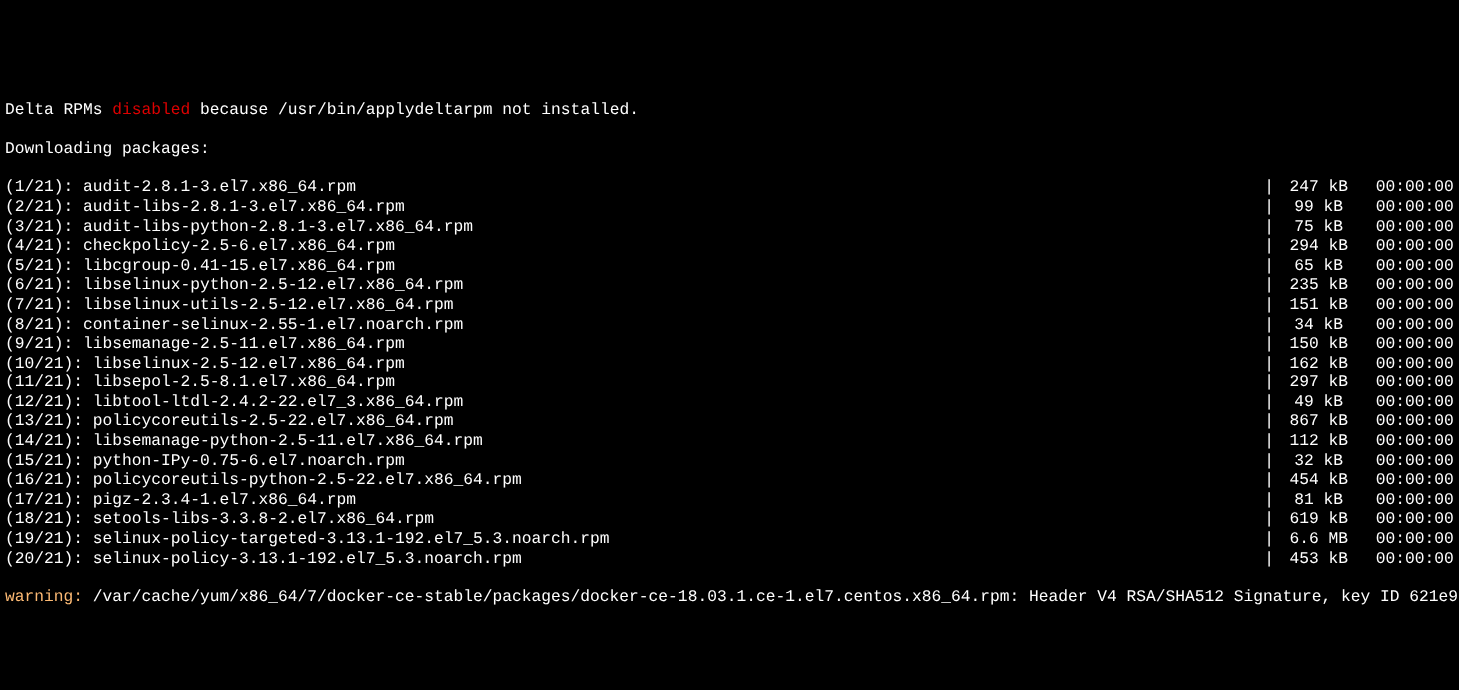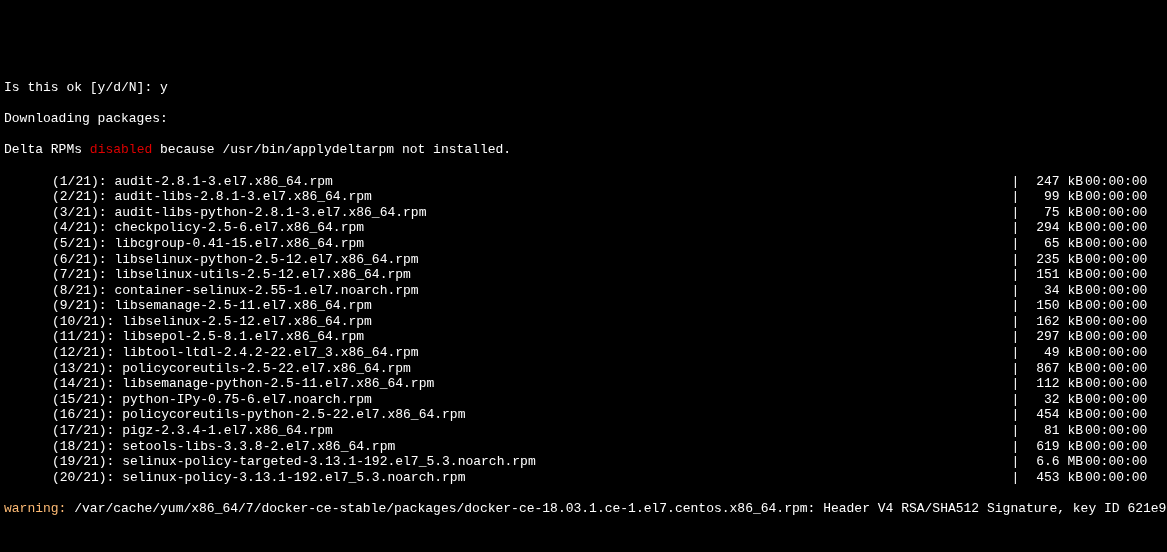--- a/index.html
+++ b/index.html
@@ -8,37 +8,36 @@
       color: #fff;
       font-family: 'Courier New', 'Consolas', monospace;
       font-size: 13px;
       line-height: 1.2;
       padding: 2px 4px;
       width: 1167px;
       white-space: pre;
       overflow: hidden;
     }
     .line { display: flex; }
-    .left { flex: 0 0 auto; margin-left: 48px; }
+    .left { flex: 0 0 auto; }
     .pipe { flex: 0 0 auto; }
-    .size { flex: 0 0 auto; width: 58px; text-align: right; padding-right: 2px; }
-    .time { flex: 0 0 auto; width: 78px; text-align: left; }
+    .size { flex: 0 0 auto; width: 58px; text-align: center; padding-right: 2px; }
+    .time { flex: 0 0 auto; width: 78px; text-align: right; }
     .spacer { flex: 1; }
     .red { color: #d00; }
     .orange { color: #fdba74; }
   </style>
 </head>
 <body>
 
 
 
 <div>
-<div>Is this ok [y/d/N]: y</div>
+<div><span>Delta RPMs </span><span class="red">disabled</span><span> because /usr/bin/applydeltarpm not installed.</span></div>
 <div>Downloading packages:</div>
-<div><span>Delta RPMs </span><span class="red">disabled</span><span> because /usr/bin/applydeltarpm not installed.</span></div>
 <div id="pkg-list"><div class="line"><span class="left">(1/21): audit-2.8.1-3.el7.x86_64.rpm</span><span class="spacer"></span><span class="pipe">| </span><span class="size">247 kB</span><span class="time">00:00:00</span></div><div class="line"><span class="left">(2/21): audit-libs-2.8.1-3.el7.x86_64.rpm</span><span class="spacer"></span><span class="pipe">| </span><span class="size">99 kB</span><span class="time">00:00:00</span></div><div class="line"><span class="left">(3/21): audit-libs-python-2.8.1-3.el7.x86_64.rpm</span><span class="spacer"></span><span class="pipe">| </span><span class="size">75 kB</span><span class="time">00:00:00</span></div><div class="line"><span class="left">(4/21): checkpolicy-2.5-6.el7.x86_64.rpm</span><span class="spacer"></span><span class="pipe">| </span><span class="size">294 kB</span><span class="time">00:00:00</span></div><div class="line"><span class="left">(5/21): libcgroup-0.41-15.el7.x86_64.rpm</span><span class="spacer"></span><span class="pipe">| </span><span class="size">65 kB</span><span class="time">00:00:00</span></div><div class="line"><span class="left">(6/21): libselinux-python-2.5-12.el7.x86_64.rpm</span><span class="spacer"></span><span class="pipe">| </span><span class="size">235 kB</span><span class="time">00:00:00</span></div><div class="line"><span class="left">(7/21): libselinux-utils-2.5-12.el7.x86_64.rpm</span><span class="spacer"></span><span class="pipe">| </span><span class="size">151 kB</span><span class="time">00:00:00</span></div><div class="line"><span class="left">(8/21): container-selinux-2.55-1.el7.noarch.rpm</span><span class="spacer"></span><span class="pipe">| </span><span class="size">34 kB</span><span class="time">00:00:00</span></div><div class="line"><span class="left">(9/21): libsemanage-2.5-11.el7.x86_64.rpm</span><span class="spacer"></span><span class="pipe">| </span><span class="size">150 kB</span><span class="time">00:00:00</span></div><div class="line"><span class="left">(10/21): libselinux-2.5-12.el7.x86_64.rpm</span><span class="spacer"></span><span class="pipe">| </span><span class="size">162 kB</span><span class="time">00:00:00</span></div><div class="line"><span class="left">(11/21): libsepol-2.5-8.1.el7.x86_64.rpm</span><span class="spacer"></span><span class="pipe">| </span><span class="size">297 kB</span><span class="time">00:00:00</span></div><div class="line"><span class="left">(12/21): libtool-ltdl-2.4.2-22.el7_3.x86_64.rpm</span><span class="spacer"></span><span class="pipe">| </span><span class="size">49 kB</span><span class="time">00:00:00</span></div><div class="line"><span class="left">(13/21): policycoreutils-2.5-22.el7.x86_64.rpm</span><span class="spacer"></span><span class="pipe">| </span><span class="size">867 kB</span><span class="time">00:00:00</span></div><div class="line"><span class="left">(14/21): libsemanage-python-2.5-11.el7.x86_64.rpm</span><span class="spacer"></span><span class="pipe">| </span><span class="size">112 kB</span><span class="time">00:00:00</span></div><div class="line"><span class="left">(15/21): python-IPy-0.75-6.el7.noarch.rpm</span><span class="spacer"></span><span class="pipe">| </span><span class="size">32 kB</span><span class="time">00:00:00</span></div><div class="line"><span class="left">(16/21): policycoreutils-python-2.5-22.el7.x86_64.rpm</span><span class="spacer"></span><span class="pipe">| </span><span class="size">454 kB</span><span class="time">00:00:00</span></div><div class="line"><span class="left">(17/21): pigz-2.3.4-1.el7.x86_64.rpm</span><span class="spacer"></span><span class="pipe">| </span><span class="size">81 kB</span><span class="time">00:00:00</span></div><div class="line"><span class="left">(18/21): setools-libs-3.3.8-2.el7.x86_64.rpm</span><span class="spacer"></span><span class="pipe">| </span><span class="size">619 kB</span><span class="time">00:00:00</span></div><div class="line"><span class="left">(19/21): selinux-policy-targeted-3.13.1-192.el7_5.3.noarch.rpm</span><span class="spacer"></span><span class="pipe">| </span><span class="size">6.6 MB</span><span class="time">00:00:00</span></div><div class="line"><span class="left">(20/21): selinux-policy-3.13.1-192.el7_5.3.noarch.rpm</span><span class="spacer"></span><span class="pipe">| </span><span class="size">453 kB</span><span class="time">00:00:00</span></div></div>
 <div><span class="orange">warning:</span><span> /var/cache/yum/x86_64/7/docker-ce-stable/packages/docker-ce-18.03.1.ce-1.el7.centos.x86_64.rpm: Header V4 RSA/SHA512 Signature, key ID 621e9f35: NOKEY</span></div>
 
 
 
 
 
 
 
 

